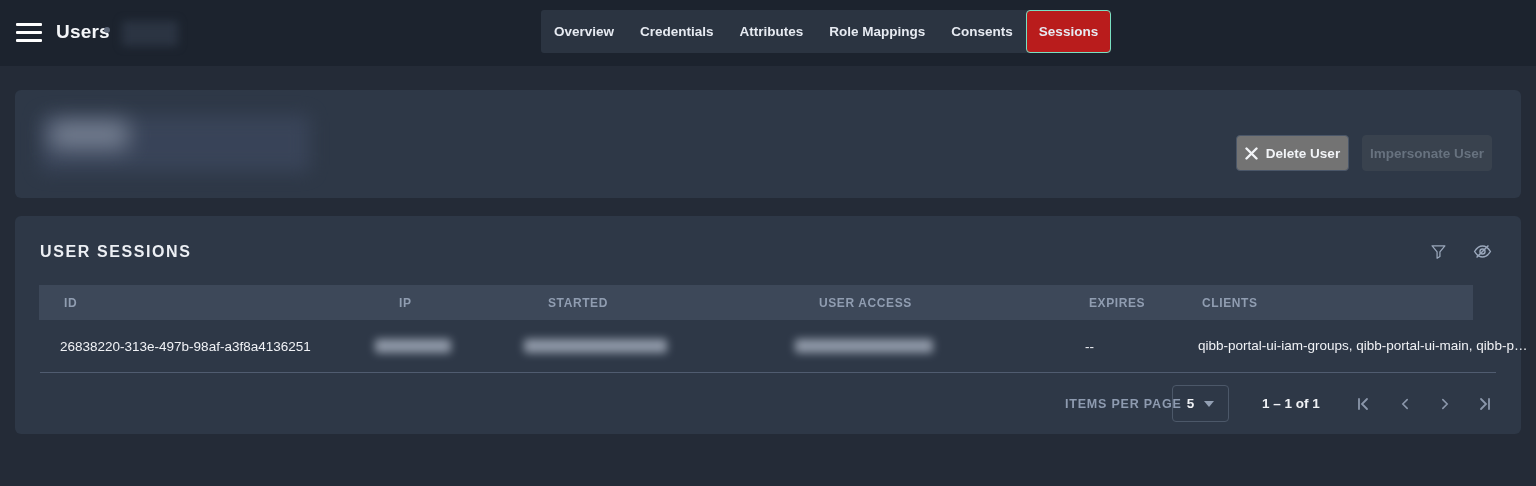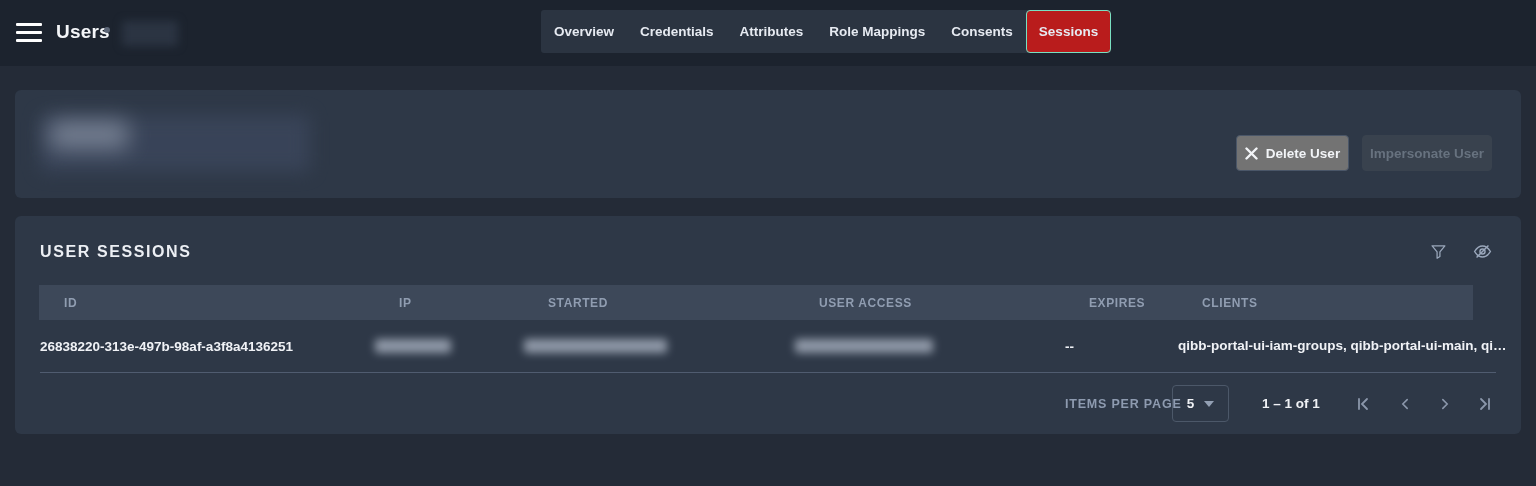--- a/index.html
+++ b/index.html
@@ -51,21 +51,21 @@
         font-size:12px; font-weight:bold; letter-spacing:.6px; color:#909db1; }
   .col-id      { left:25px;  }
   .col-ip      { left:360px; }
   .col-started { left:509px; }
   .col-last    { left:780px; }
   .col-expires { left:1050px;}
   .col-clients { left:1163px;}
 
   .trow { left:15px; top:320px; width:1506px; height:52px; }
   .td { position:absolute; top:0; height:52px; display:flex; align-items:center;
-        font-size:13.5px; font-weight:bold; color:#f0f2f6; }
+        font-size:13.5px; font-weight:normal; color:#f0f2f6;margin-left:20px; }
   .td-clients { width:333px; white-space:nowrap; overflow:hidden; text-overflow:ellipsis; display:block; line-height:52px; }
   .cell-redact { position:absolute; top:19px; height:14px; background:#a7b0bf; border-radius:3px; filter:blur(4px); opacity:.8; }
   .redact-ip      { left:360px; width:76px; }
   .redact-started { left:509px; width:143px; }
   .redact-last    { left:780px; width:138px; }
 
   .row-divider { left:40px; top:372px; width:1456px; height:1px; background:#505c70; }
 
   
   .pg-label { left:1065px; top:397px; font-size:12.5px; font-weight:bold; letter-spacing:.8px; color:#8e9bb0; }

